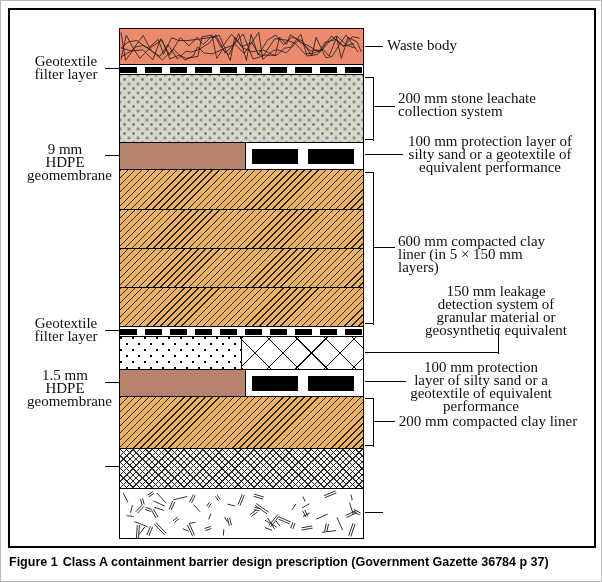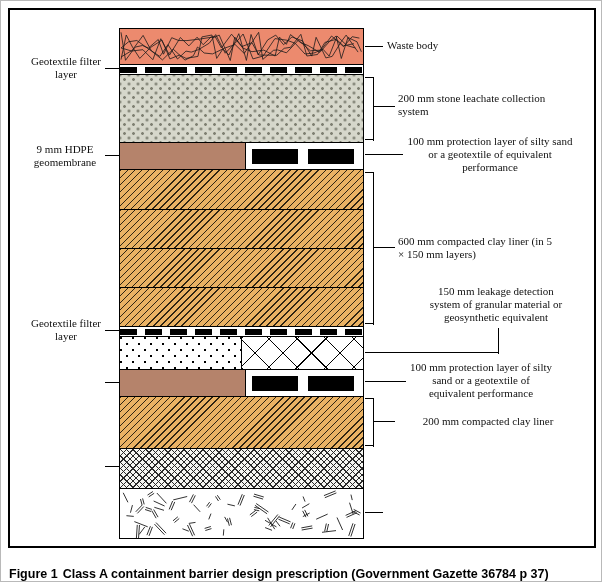--- a/index.html
+++ b/index.html
@@ -79,21 +79,21 @@
     height: 40px;
     background:
       repeating-linear-gradient(45deg, #2a2a2a 0 1px, transparent 1px 4.5px),
       repeating-linear-gradient(135deg, #2a2a2a 0 1px, transparent 1px 4.5px),
       #f6f6f2;
   }
   .l-soil { height: 50px; background: #fff; }
   
   .lbl {
     position: absolute;
-    font-size: 11px; line-height: 13px; color: #111;
+    font-size: 15px; line-height: 13px; color: #111;
   }
   .lbl.left { text-align: center; }
   #lblL0 { left: 28px;  top: 54px;  width: 74px; }
   #lblL1 { left: 26px;  top: 142px; width: 76px; }
   #lblL2 { left: 28px;  top: 316px; width: 74px; }
   #lblL3 { left: 26px;  top: 368px; width: 76px; }
   #lblL4 { left: 30px;  top: 446px; width: 72px; }
   #lblR0 { left: 386px; top: 38px;  width: 110px; }
   #lblR1 { left: 397px; top: 91px;  width: 180px; }
   #lblR2 { left: 404px; top: 134px; width: 170px; text-align: center; }
@@ -126,21 +126,21 @@
   #brR3-v   { left:371.5px; top:171px; height:152.5px; }
   #brR3-mid { left:373px;   top:246px; width:21px; }
   #brR6-top { left:364px;   top:397px; width:9px; }
   #brR6-bot { left:364px;   top:444px; width:9px; }
   #brR6-v   { left:371.5px; top:397px; height:48.5px; }
   #brR6-mid { left:373px;   top:420px; width:21px; }
   
   .caption {
     position: absolute; left: 8px; top: 554px; width: 588px;
     font-family: "Liberation Sans", sans-serif;
-    font-size: 12.5px; font-weight: bold; color: #000; margin-top: 12px;
+    font-size: 12.5px; font-weight: bold; color: #000;
   }
   .caption .cap-label { margin-right: 5px; }
 </style>
 </head>
 <body>
 
 <div class="page">
 
   <div class="frame"></div>
 
@@ -280,20 +280,21 @@
           <line x1="181.9" y1="21.9" x2="185.2" y2="28.2" stroke="#1b1b1b" stroke-width="0.9"></line>
           <line x1="23.7" y1="17.5" x2="17.3" y2="24.4" stroke="#1b1b1b" stroke-width="0.9"></line>
           <line x1="22.1" y1="16.0" x2="15.7" y2="22.8" stroke="#1b1b1b" stroke-width="0.9"></line>
         </svg>
     </div>
   </div>
 
   <div class="lbl left" id="lblL0">Geotextile filter layer</div>
   <div class="lbl left" id="lblL1">9 mm HDPE geomembrane</div>
   <div class="lbl left" id="lblL2">Geotextile filter layer</div>
+  <div class="lbl left" id="lblL3">1.5 mm HDPE geomembrane</div>
 
   <div class="lbl" id="lblR0">Waste body</div>
   <div class="lbl" id="lblR1">200 mm stone leachate collection system</div>
   <div class="lbl" id="lblR2">100 mm protection layer of silty sand or a geotextile of equivalent performance</div>
   <div class="lbl" id="lblR3">600 mm compacted clay liner (in 5 × 150 mm layers)</div>
   <div class="lbl" id="lblR4">150 mm leakage detection system of granular material or geosynthetic equivalent</div>
   <div class="lbl" id="lblR5">100 mm protection layer of silty sand or a geotextile of equivalent performance</div>
   <div class="lbl" id="lblR6">200 mm compacted clay liner</div>
 
   <div class="line h" id="ldL0"></div>

